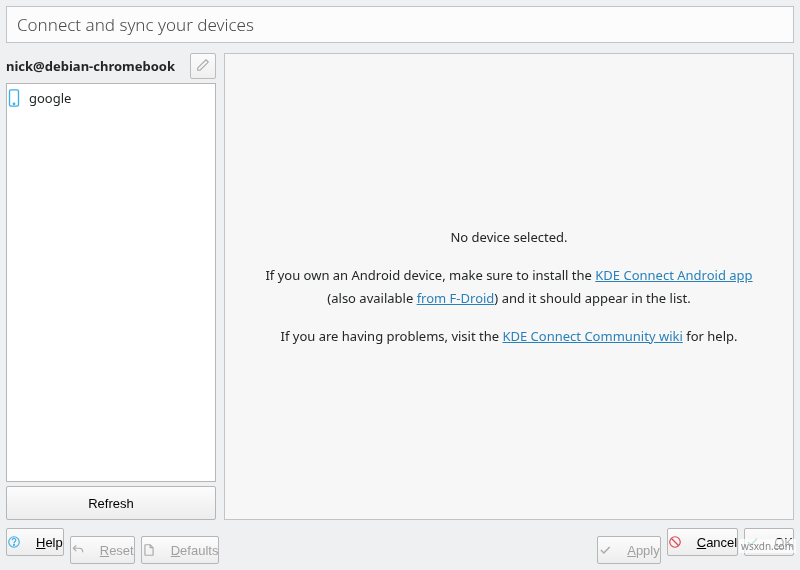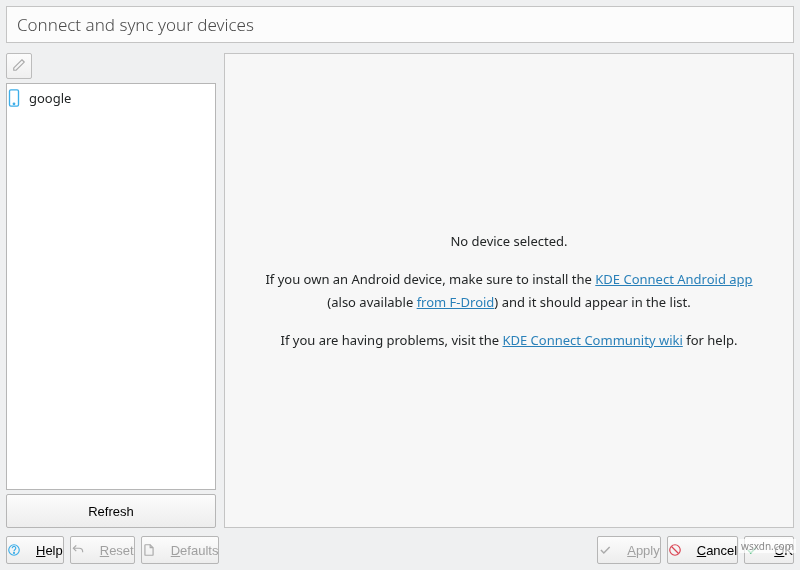--- a/index.html
+++ b/index.html
@@ -117,20 +117,21 @@
       border-radius: 2px;
       font-size: 13px;
       display: inline-flex;
       align-items: center;
       gap: 15px;
       cursor: pointer;
     }
     .btn.disabled {
       color: #a0a0a0;
       cursor: default;
+      margin-top: 8px;
     }
     .btn .ico { width: 14px; height: 14px; display:inline-flex; align-items:center; justify-content:center; }
     .underline-first::first-letter { text-decoration: underline; }
     .watermark {
       position: fixed;
       right: 4px;
       bottom: 17px;
       font-size: 10px;
       color: #888;
       background: rgba(255,255,255,0.7);
@@ -140,20 +141,21 @@
 </head>
 <body>
 
 <div class="header">
   <h1>Connect and sync your devices</h1>
 </div>
 
 <div class="main">
   <div class="sidebar">
     <div class="hostname-row">
+      <span class="hostname">nick@debian-chromebook</span>
       <button class="edit-btn">
         <span>
           <svg width="14" height="14" viewBox="0 0 24 24" fill="none" stroke="currentColor" stroke-width="2">
               <path d="M17 3l4 4-14 14H3v-4L17 3z"></path>
             </svg>
         </span>
       </button>
     </div>
     <div class="device-list">
       <div class="device-item">

